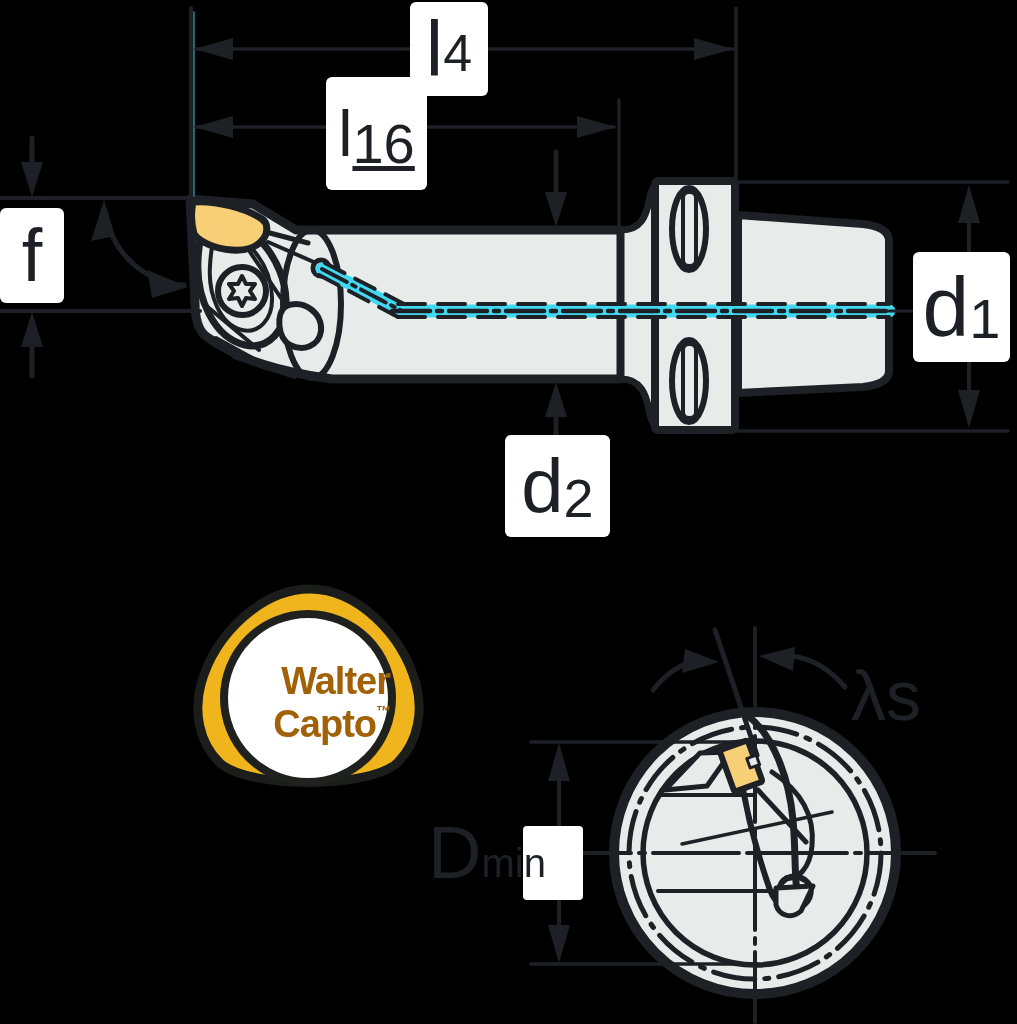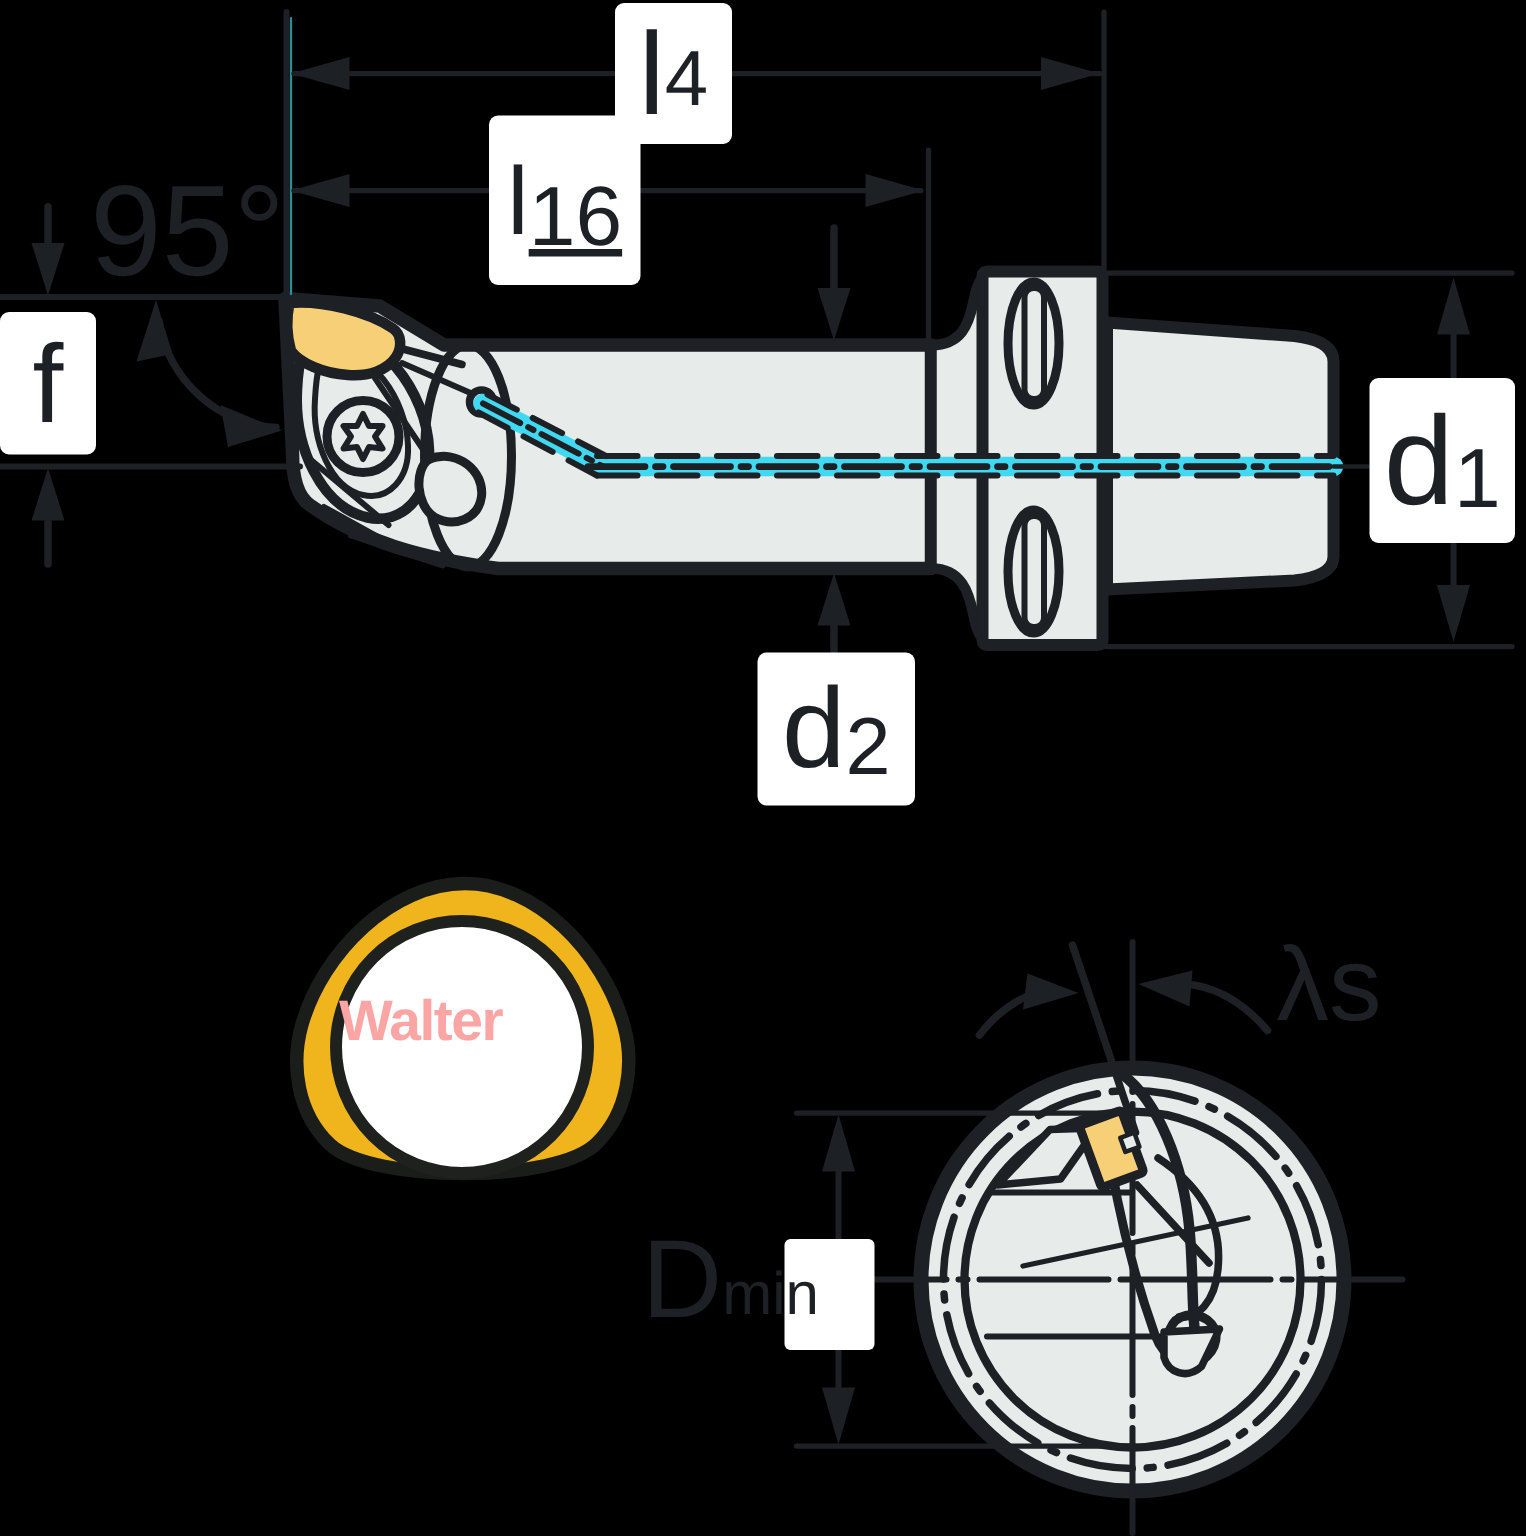--- a/index.html
+++ b/index.html
@@ -19,22 +19,22 @@
   
   .t-l4{font-size:78px;}   .t-l4 .sub{font-size:52px;transform:translateY(4px);}
   .t-l16{font-size:64px;}  .t-l16 .sub{font-size:56px;transform:translateY(10px);text-decoration:underline;}
   .t-f{font-size:74px;}
   .t-95{font-size:86px;}
   .t-d1{font-size:84px;}   .t-d1 .sub{font-size:56px;transform:translateY(12px);}
   .t-d2{font-size:76px;}   .t-d2 .sub{font-size:54px;transform:translateY(12px);}
   .t-dmin{font-size:74px;} .t-dmin .sub{font-size:40px;transform:translateY(10px);}
   .t-ls{font-size:70px;}
   .logo-text{
-    position:absolute;left:226px;top:662px;width:164px;text-align:left;
-    color:#fca5a5;font-weight:700;line-height:1;user-select:none;
+    position:absolute;left:226px;top:662px;width:164px;text-align:right;
+    color:#a16207;font-weight:700;line-height:1;user-select:none;
   }
   .logo-text .l1{font-size:38px;letter-spacing:-1px;}
   .logo-text .l2{font-size:38px;letter-spacing:-1px;margin-top:5px;}
   .logo-text .tm{font-size:15px;vertical-align:top;position:relative;top:-2px;}
 </style>
 </head>
 <body>
 
 <div class="canvas">
 
@@ -194,23 +194,20 @@
 <div class="lbl t-l4" style="left:410px;top:2px;width:78px;height:94px;">
       <span>l</span>
       <span class="sub">4</span>
     </div>
 
 <div class="lbl t-l16" style="left:326px;top:77px;width:101px;height:113px;">
       <span>l</span>
       <span class="sub">16</span>
     </div>
 
-<div class="lbl plain t-95" style="left:60px;top:106px;width:130px;height:95px;">
-      <span>95°</span>
-    </div>
 
 <div class="lbl t-f" style="left:0px;top:208px;width:64px;height:95px;">
       <span>f</span>
     </div>
 
 <div class="lbl t-d1" style="left:913px;top:252px;width:97px;height:110px;">
       <span>d</span>
       <span class="sub">1</span>
     </div>
 
@@ -218,21 +215,22 @@
       <span>d</span>
       <span class="sub">2</span>
     </div>
 
 <div class="whitebox" style="left:523px;top:826px;width:60px;height:74px;"></div>
 <div class="lbl plain t-dmin" style="left:428px;top:810px;height:86px;">
       <span>D</span>
       <span class="sub">min</span>
     </div>
 
-<div class="lbl plain t-ls" style="left:851px;top:620px;height:72px;">
+<div class="lbl plain t-ls" style="left:851px;top:660px;height:72px;">
       <span>λs</span>
     </div>
 
 <div class="logo-text">
   <div class="l1">Walter</div>
+  <div class="l2"><span>Capto</span><span class="tm">™</span></div>
 </div>
 
 </div>
 
 </body></html>

